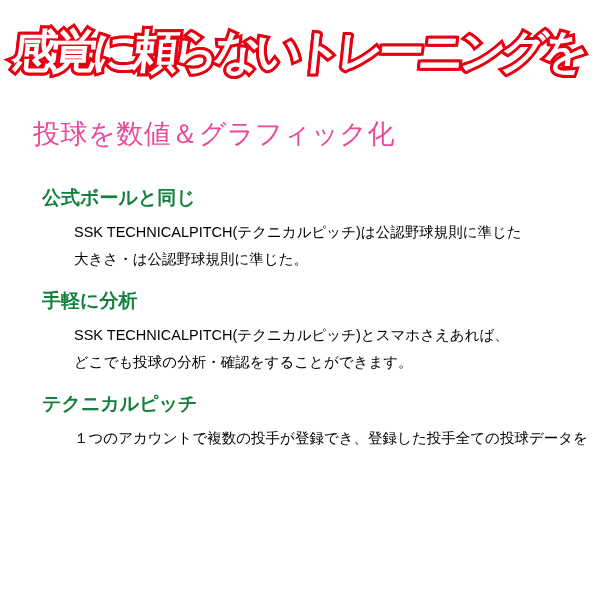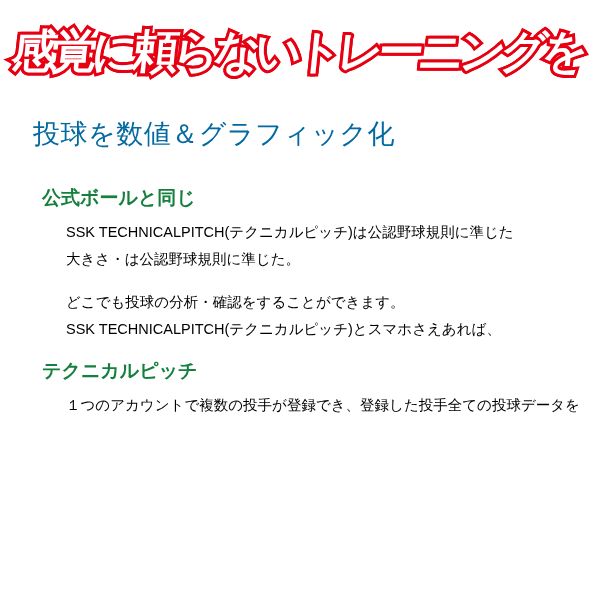--- a/index.html
+++ b/index.html
@@ -55,21 +55,21 @@
 
   
   .subtitle {
     position: absolute;
     top: 118px;
     left: 33px;
     font-size: 27px;
     font-weight: 300;
     letter-spacing: 0.5px;
     line-height: 1.25;
-    color: #0369a1;
+    color: #ec4899;
     text-align: center;
   }
 
   
   .sections {
     position: absolute;
     top: 186px;
     left: 42px;
     width: 530px;
   }
@@ -77,21 +77,21 @@
     margin: 0 0 17px 0;
   }
   .section-heading {
     margin: 0 0 9px 0;
     font-size: 19px;
     font-weight: bold;
     line-height: 24px;
     color: #15803d;
   }
   .section-body {
-    margin-left: 24px;
+    margin-left: 32px;
     font-size: 14.5px;
     font-weight: 400;
     line-height: 26.5px;
     color: #000000;
   }
   .body-line {
     white-space: nowrap;
   }
 </style>
 </head>
@@ -112,23 +112,24 @@
 
     <div class="section">
       <h2 class="section-heading">公式ボールと同じ</h2>
       <div class="section-body">
         <div class="body-line">SSK TECHNICALPITCH(テクニカルピッチ)は公認野球規則に準じた</div>
         <div class="body-line">大きさ・は公認野球規則に準じた。</div>
       </div>
     </div>
 
     <div class="section">
+      <h2 class="section-heading">手軽に分析</h2>
       <div class="section-body">
+        <div class="body-line">SSK TECHNICALPITCH(テクニカルピッチ)とスマホさえあれば、</div>
         <div class="body-line">どこでも投球の分析・確認をすることができます。</div>
-        <div class="body-line">SSK TECHNICALPITCH(テクニカルピッチ)とスマホさえあれば、</div>
       </div>
     </div>
 
     <div class="section">
       <h2 class="section-heading">テクニカルピッチ</h2>
       <div class="section-body">
         <div class="body-line">１つのアカウントで複数の投手が登録でき、登録した投手全ての投球データを</div>
       </div>
     </div>
 

